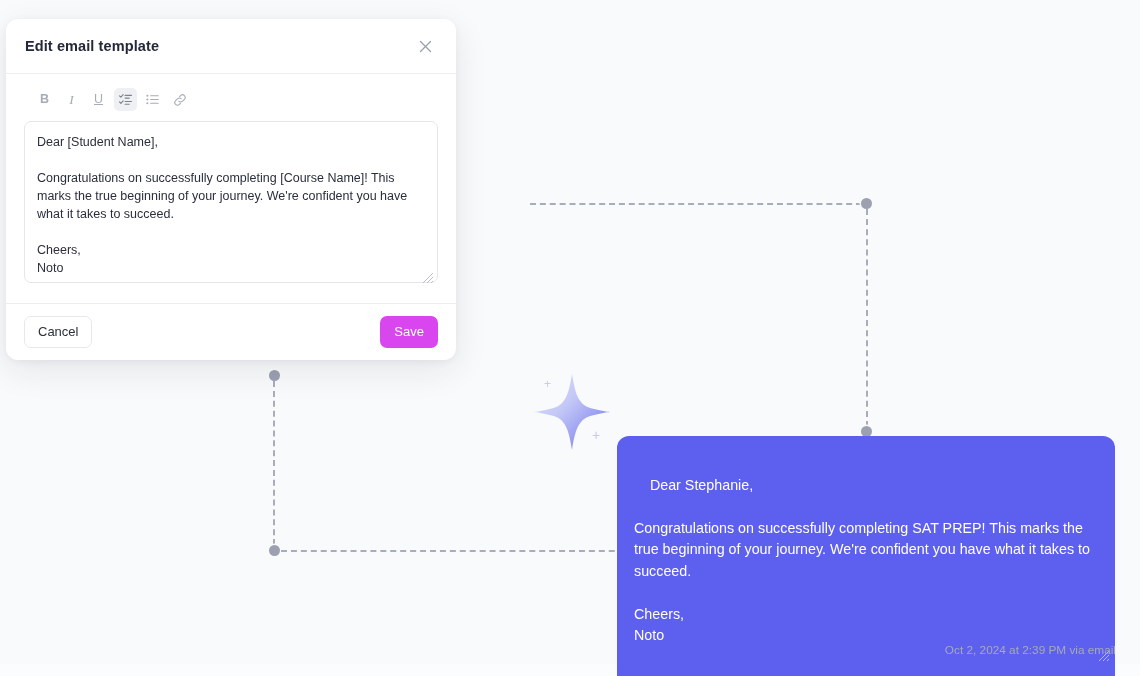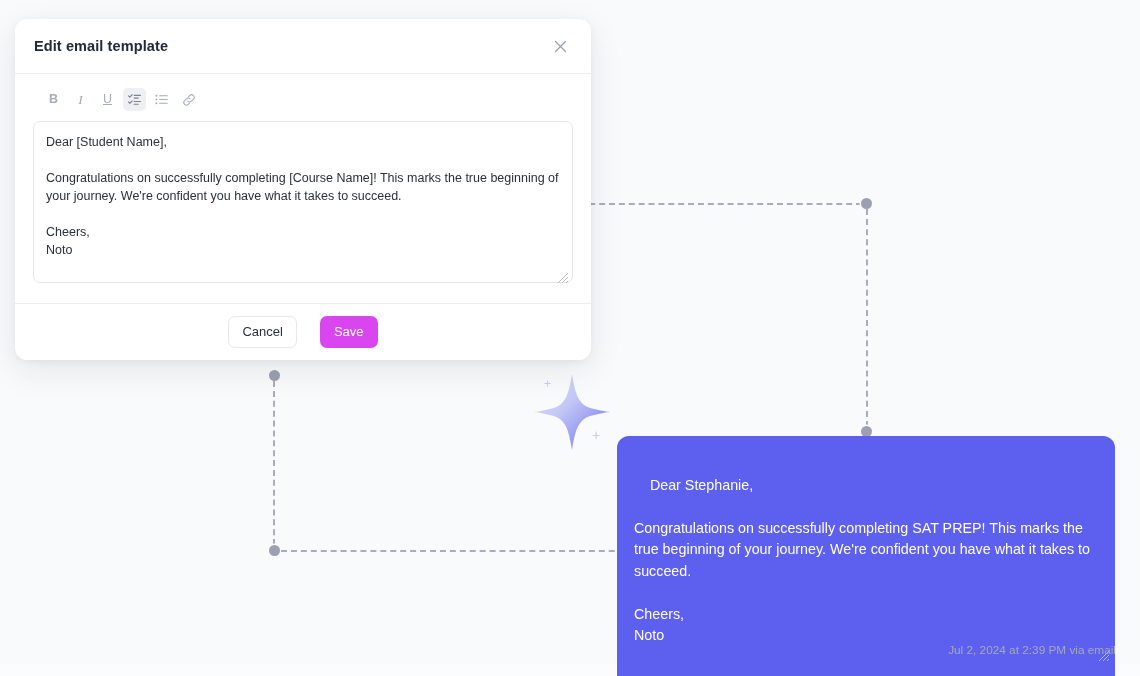--- a/index.html
+++ b/index.html
@@ -84,23 +84,23 @@
     font-size: 13px;
     line-height: 1;
     font-family: "Liberation Sans", sans-serif;
   }
   #spark-plus-1 { left: 20px; top: 16px; font-size: 12px; }
   #spark-plus-2 { left: 68px; top: 66px; font-size: 14px; }
 
   
   #modal {
     position: absolute;
-    left: 15px;
+    left: 6px;
     top: 19px;
-    width: 576px;
+    width: 450px;
     background: #ffffff;
     border-radius: 12px;
     box-shadow: 0 10px 34px rgba(24,28,60,0.09),
                 0 2px 8px rgba(24,28,60,0.05);
     overflow: hidden;
   }
 
   #modal-header {
     height: 55px;
     display: flex;
@@ -194,21 +194,21 @@
     height: 12px;
     pointer-events: none;
   }
 
   
   #modal-footer {
     border-top: 1px solid #eceef2;
     height: 57px;
     display: flex;
     align-items: center;
-    justify-content: center;
+    justify-content: space-between;
     gap: 23px;
     padding: 1px 18px;
   }
 
   #cancel-button {
     font-family: "Liberation Sans", sans-serif;
     font-size: 13px;
     color: #2b2f3c;
     background: #ffffff;
     border: 1px solid #e6e8ee;
@@ -302,21 +302,21 @@
 
 Congratulations on successfully completing SAT PREP! This marks the true beginning of your journey. We're confident you have what it takes to succeed.
 
 Cheers,
 Noto</span>
     <svg id="bubble-resize" viewBox="0 0 12 12">
       <path d="M11 1 L1 11 M11 5 L5 11 M11 9 L9 11" stroke="#ffffff" stroke-width="1" fill="none"></path>
     </svg>
   </div>
 
-  <div id="message-timestamp">Jul 2, 2024 at 2:39 PM via email</div>
+  <div id="message-timestamp">Oct 2, 2024 at 2:39 PM via email</div>
 
 </div>
 
 <div id="modal">
 
   <div id="modal-header">
     <div id="modal-title">Edit email template</div>
     <div id="modal-close">
       <svg width="13" height="13" viewBox="0 0 13 13">
         <path d="M1.5 1.5 L11.5 11.5 M11.5 1.5 L1.5 11.5" stroke="currentColor" stroke-width="1.3" stroke-linecap="round" fill="none"></path>

